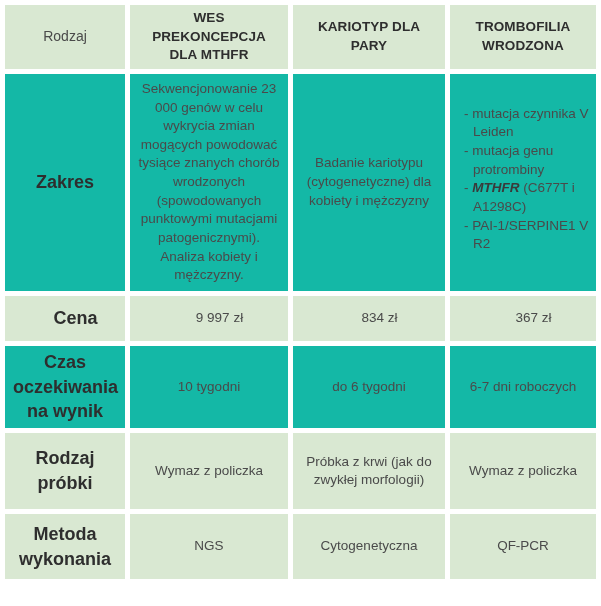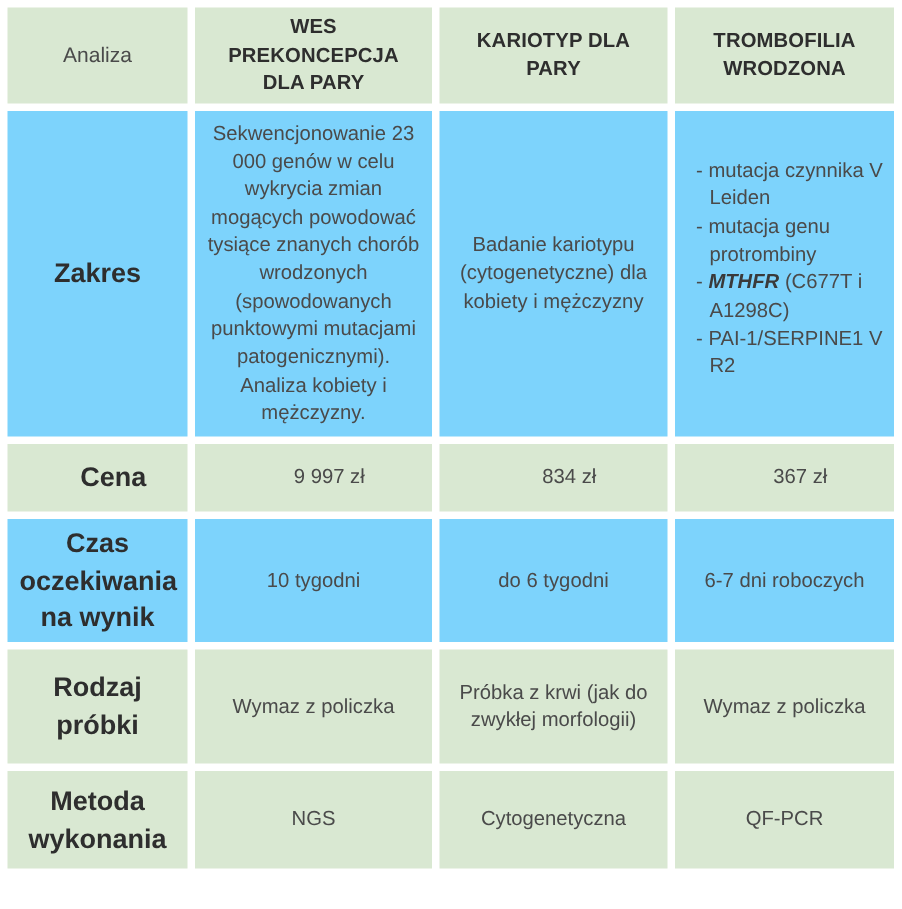--- a/index.html
+++ b/index.html
@@ -26,21 +26,21 @@
     text-align: center;
     font-size: 13.5px;
     line-height: 1.38;
     color: #4a4a4a;
     padding: 4px 8px;
     box-sizing: border-box;
     overflow: hidden;
   }
   
   tr.green td { background: #d9e8d2; }
-  tr.gray  td { background: #7dd3fc; }
+  tr.gray  td { background: #14b8a6; }
 
   
   tr.r-header td      { height: 61px; }
   tr.r-scope td       { height: 163px; }
   tr.r-price td       { height: 45px; padding-left: 29px; }
   tr.r-wait td        { height: 79px; }
   tr.r-sample td      { height: 76px; }
   tr.r-consult td     { height: 77px; }
   tr.r-method td      { height: 65px; }
 
@@ -88,22 +88,22 @@
   <table class="cmp">
     <colgroup>
       <col style="width:120px">
       <col style="width:158px">
       <col style="width:152px">
       <col style="width:146px">
     </colgroup>
 
     <tbody>
         <tr class="green r-header">
-      <td class="corner">Analiza</td>
-      <td class="colhead">WES PREKONCEPCJA DLA PARY</td>
+      <td class="corner">Rodzaj</td>
+      <td class="colhead">WES PREKONCEPCJA DLA MTHFR</td>
       <td class="colhead">KARIOTYP DLA PARY</td>
       <td class="colhead">TROMBOFILIA WRODZONA</td>
     </tr>
 
     <tr class="gray r-scope">
       <td class="rowlabel">Zakres</td>
       <td class="scope-wes">Sekwencjonowanie 23 000 genów w celu wykrycia zmian mogących powodować tysiące znanych chorób wrodzonych (spowodowanych punktowymi mutacjami patogenicznymi). Analiza kobiety i mężczyzny.</td>
       <td>Badanie kariotypu (cytogenetyczne) dla kobiety i mężczyzny</td>
       <td class="scope-thromb">
         <div class="list-item"><span>- </span><span>mutacja czynnika V Leiden</span></div>

